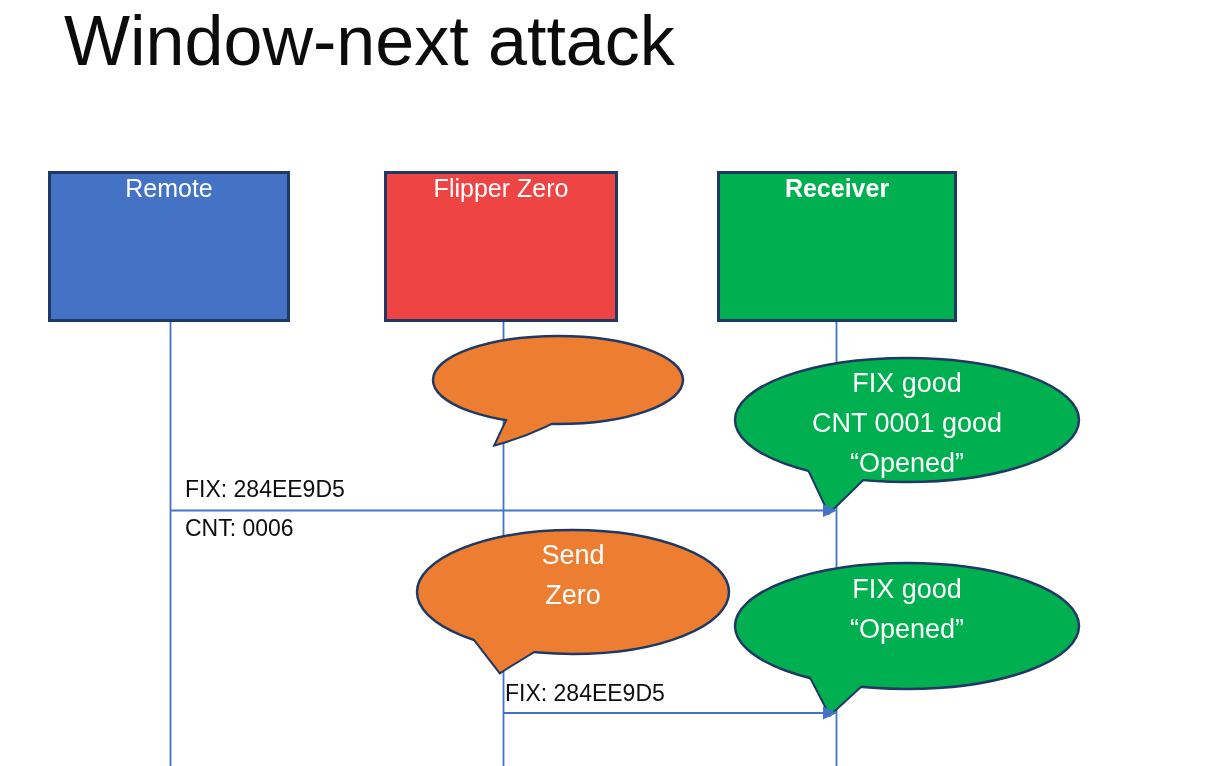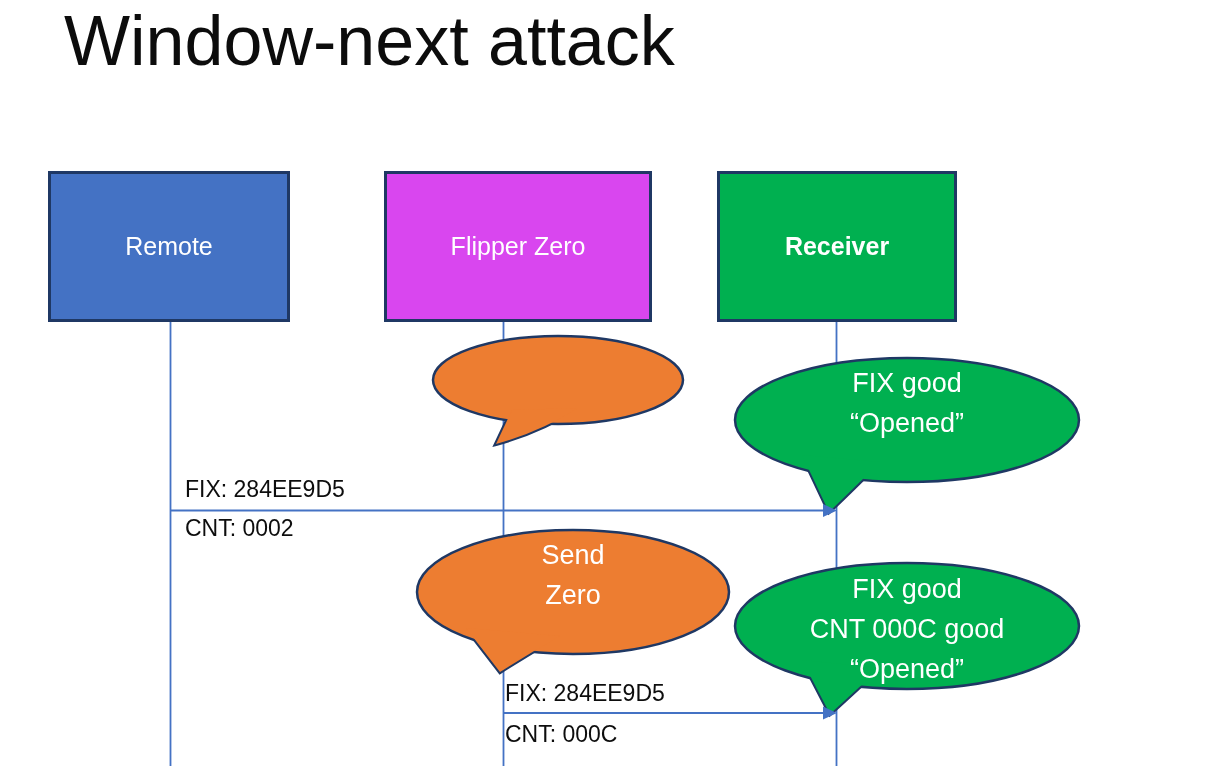--- a/index.html
+++ b/index.html
@@ -23,28 +23,27 @@
     letter-spacing: 0px;
     white-space: nowrap;
   }
   #diagram-svg { position: absolute; left: 0; top: 0; }
   .actor-box {
     position: absolute;
     top: 171px;
     height: 151px;
     border: 3px solid #1f3864;
     display: flex;
-    align-items: center;
     justify-content: center;
     color: #ffffff;
     font-size: 25px;
     font-weight: 400;
   }
   #actor-remote   { left: 48px;  width: 242px; background: #4472c4; }
-  #actor-flipper  { left: 384px; width: 268px; background: #d946ef; }
+  #actor-flipper  { left: 384px; width: 234px; background: #ef4444; }
   #actor-receiver { left: 717px; width: 240px; background: #00b050; font-weight: bold; }
   .callout-text {
     position: absolute;
     display: flex;
     flex-direction: column;
     align-items: center;
     color: #ffffff;
     font-size: 27px;
     font-weight: 400;
     text-align: center;
@@ -118,30 +117,29 @@
   </div>
   <div class="actor-box" id="actor-flipper">
     <span>Flipper Zero</span>
   </div>
   <div class="actor-box" id="actor-receiver">
     <span>Receiver</span>
   </div>
 
   <div class="callout-text" id="callout-text-1">
     <div class="line">FIX good</div>
+    <div class="line">CNT 0001 good</div>
     <div class="line">“Opened”</div>
   </div>
   <div class="callout-text" id="callout-text-2">
     <div class="line">Send</div>
     <div class="line">Zero</div>
   </div>
   <div class="callout-text" id="callout-text-3">
     <div class="line">FIX good</div>
-    <div class="line">CNT 000C good</div>
     <div class="line">“Opened”</div>
   </div>
 
   <div class="msg-label" id="msg1-line1">FIX: 284EE9D5</div>
-  <div class="msg-label" id="msg1-line2">CNT: 0002</div>
+  <div class="msg-label" id="msg1-line2">CNT: 0006</div>
   <div class="msg-label" id="msg2-line1">FIX: 284EE9D5</div>
-  <div class="msg-label" id="msg2-line2">CNT: 000C</div>
 
 </div>
 
 </body></html>

